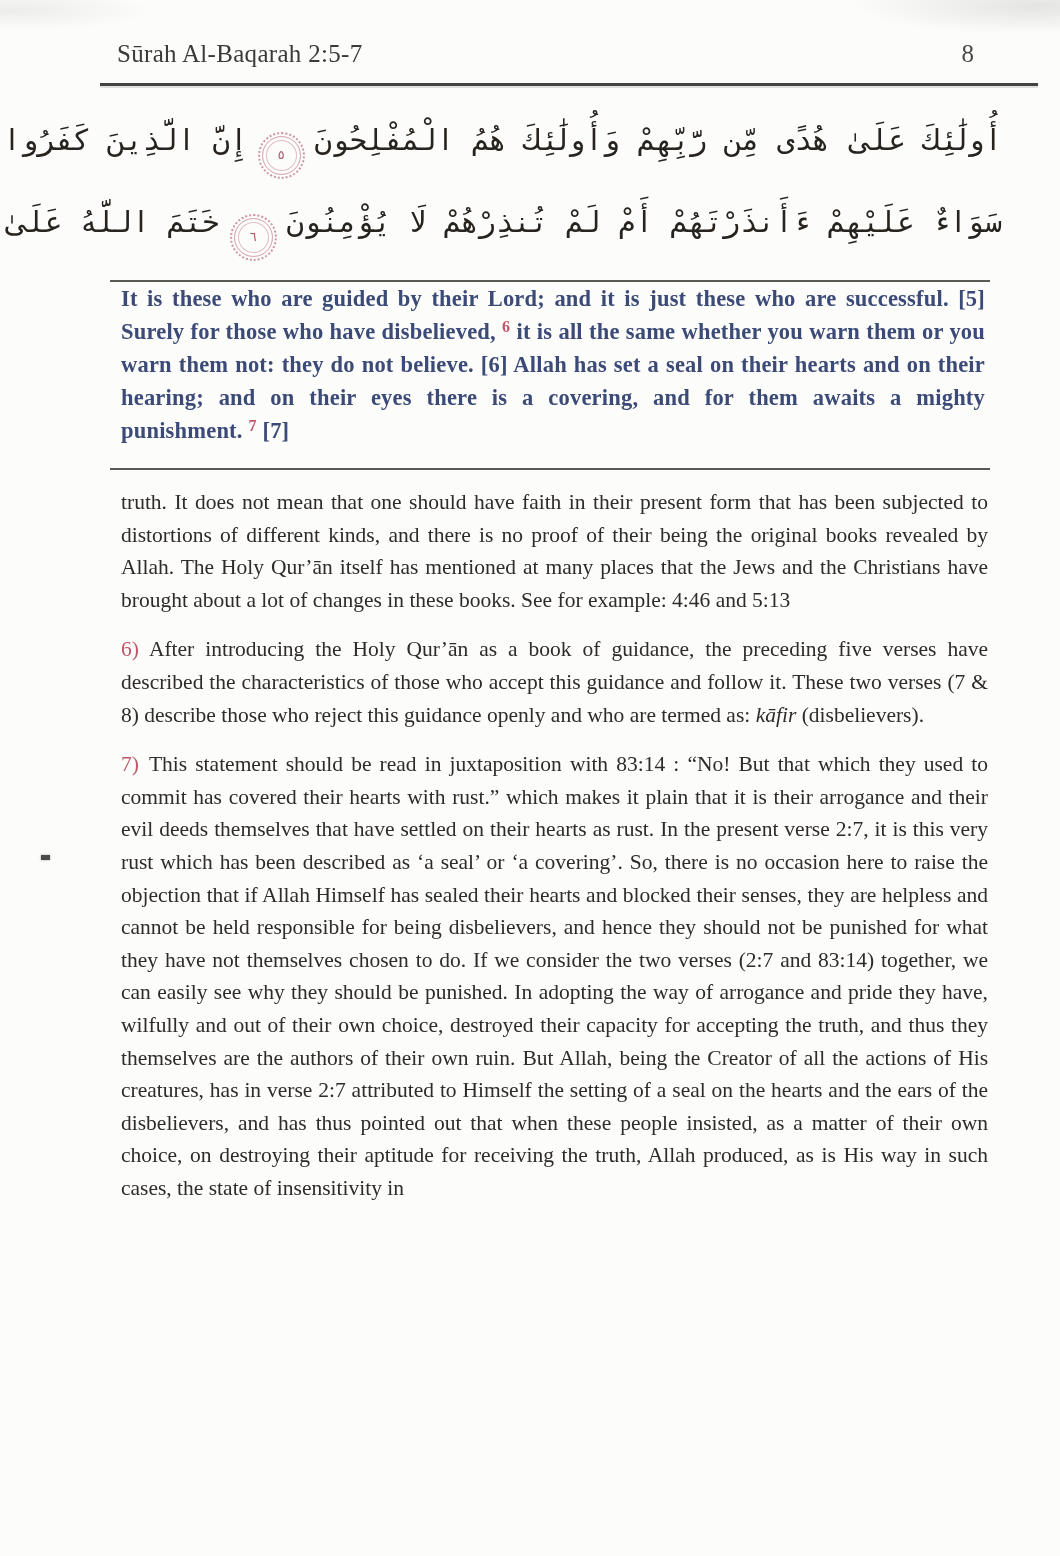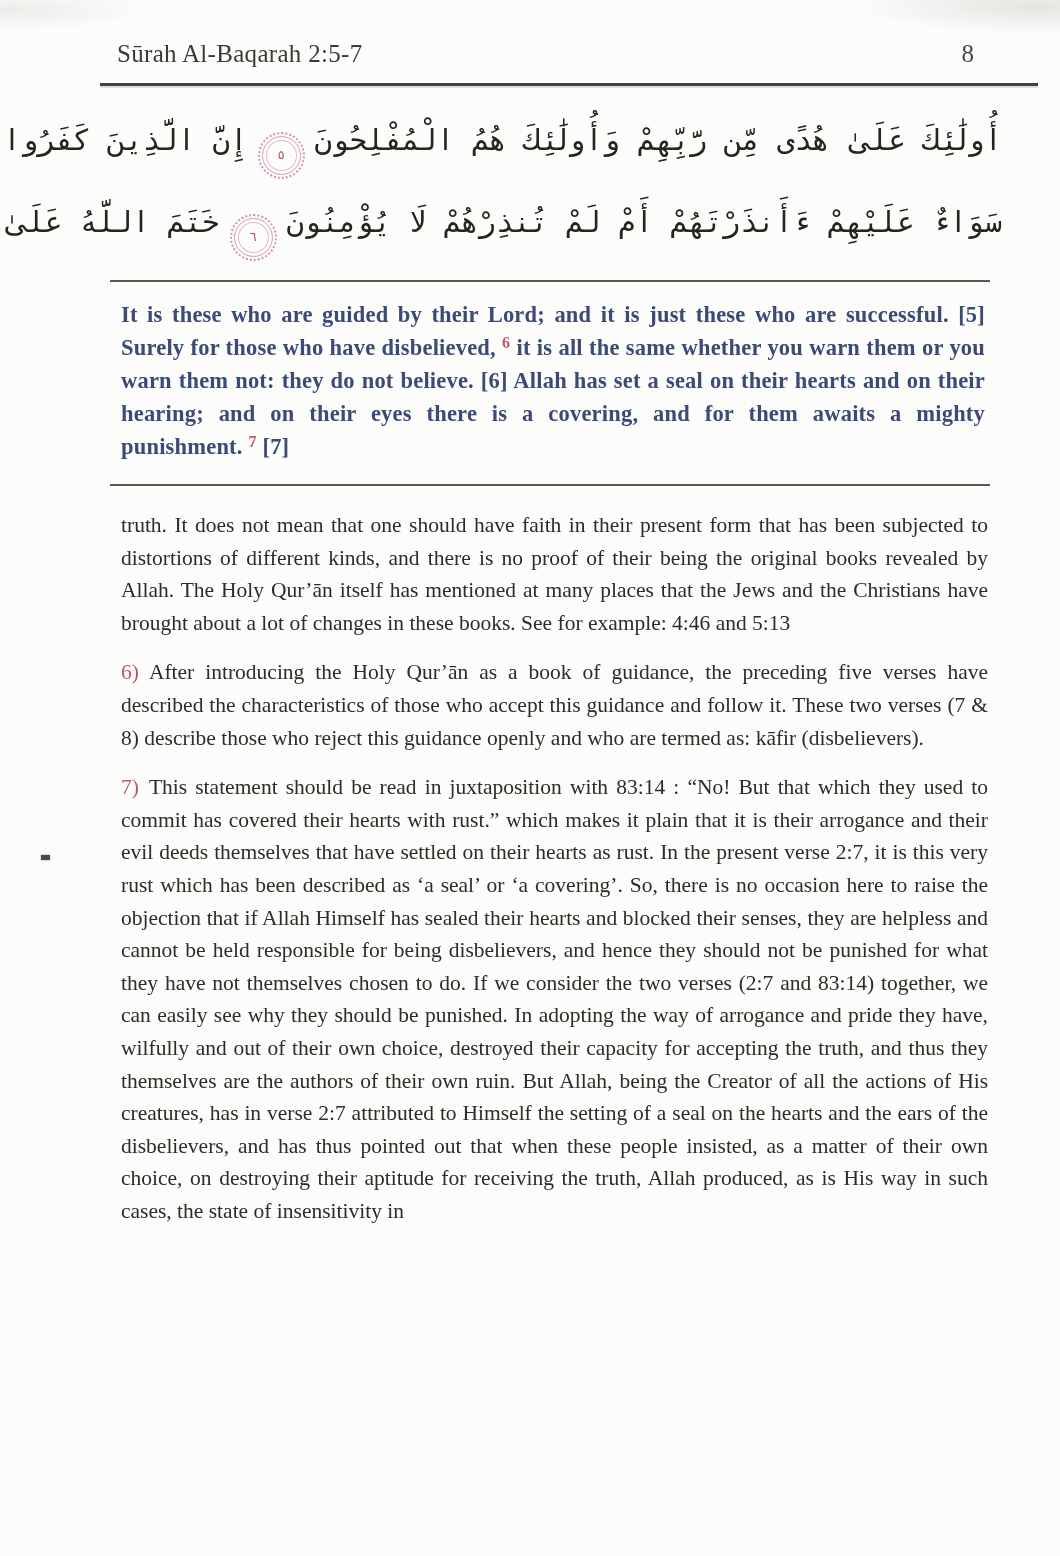--- a/index.html
+++ b/index.html
@@ -45,40 +45,40 @@
     outline:2px dotted #cf97a6;outline-offset:2px;
     box-shadow:inset 0 0 0 3px #fdfdfc, inset 0 0 0 4px #e2bcc6;
     color:#b05a6e;font-size:13px;line-height:1;
     margin:0 14px;vertical-align:-9px;
   }
   
   .thin-rule{height:2px;background:#5b5954;margin:0 70px 0 110px;}
   .thin-rule.top{margin-top:6px;}
   
   .translation{
-    margin:16px 75px 21px 121px;
+    margin:0 75px 21px 121px;
     font-size:22.5px;font-weight:bold;
     line-height:33px;letter-spacing:.2px;
     color:#3b4a77;
     text-align:justify;
   }
   .translation .fn-ref{
     color:#c0566a;font-size:16px;
     vertical-align:7px;line-height:0;
   }
   
   .commentary{
-    margin:23px 72px 0 121px;
+    margin:16px 72px 0 121px;
     font-size:21.5px;line-height:32.6px;
     color:#2e2b28;
     text-align:justify;
   }
   .commentary p{margin:0 0 17px 0;}
   .fn-marker{color:#c0566a;padding-right:10px;}
-  .seg-italic{}
+  .seg-italic{font-style:italic;}
   
   .artifact{
     position:absolute;left:41px;top:855px;
     width:9px;height:5px;background:#4b4b48;
     box-shadow:0 0 2px rgba(75,75,72,.6);
   }
 </style>
 </head>
 <body>
 

